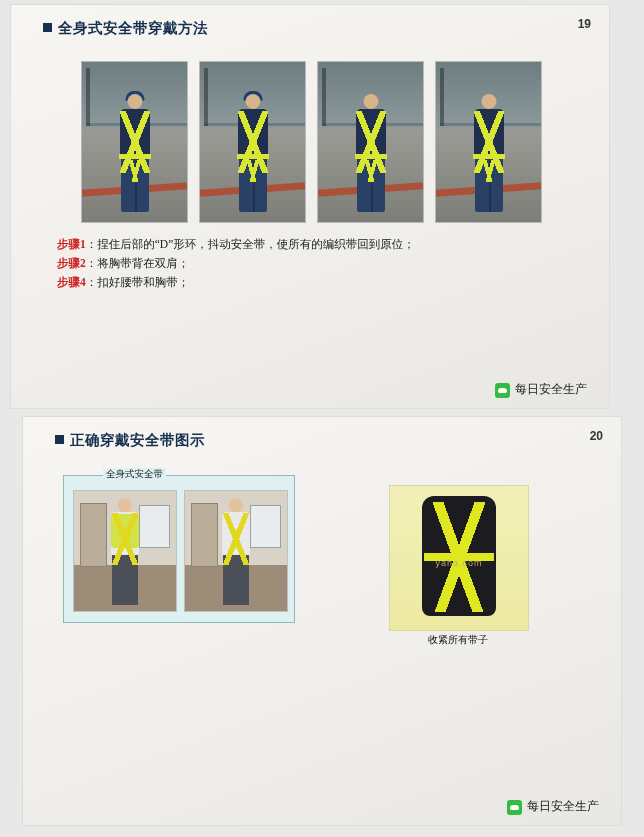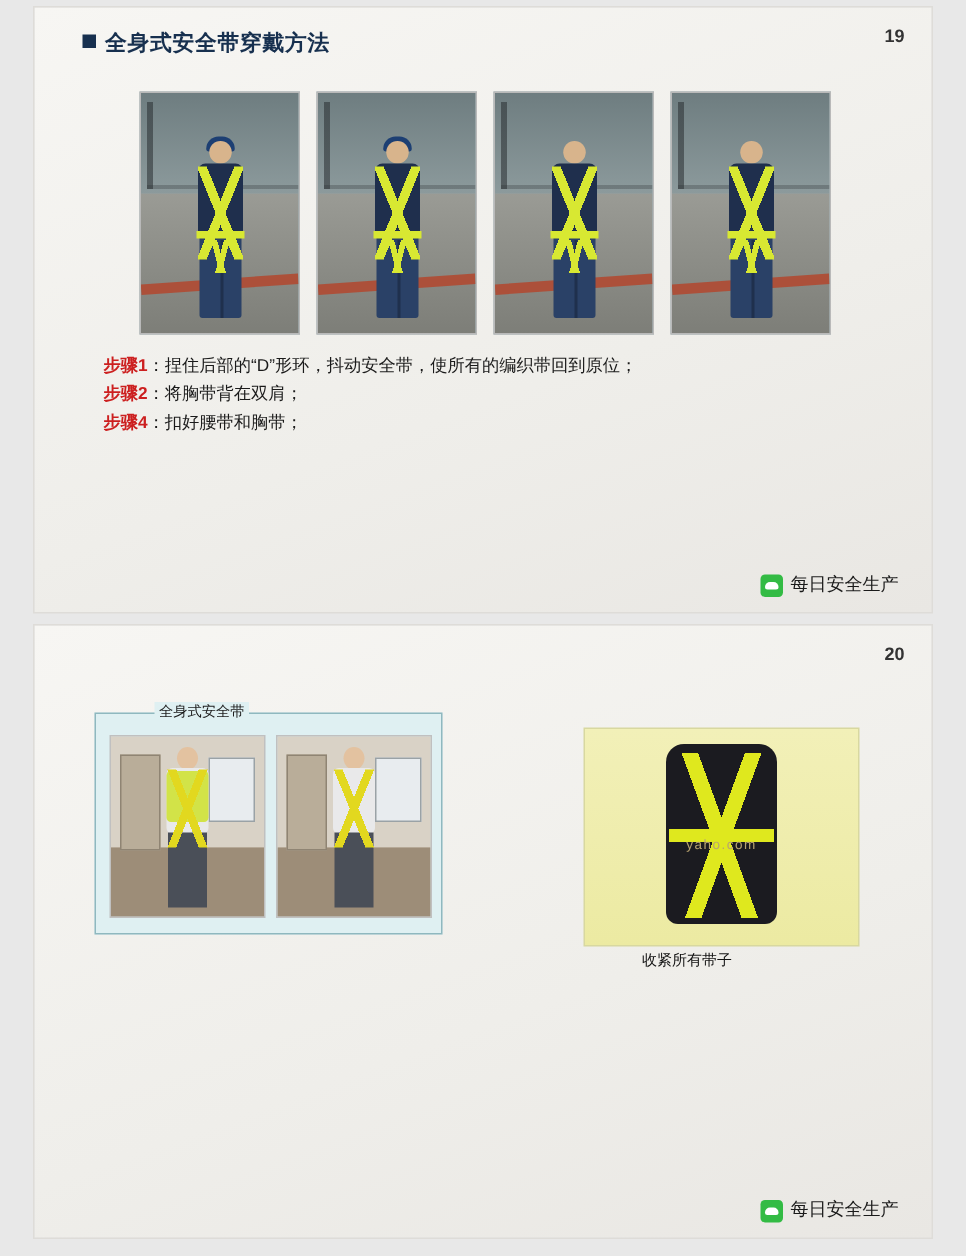--- a/index.html
+++ b/index.html
@@ -14,21 +14,21 @@
     position: relative;
     overflow: hidden;
   }
   .page {
     position: absolute;
     background: #f4f2ef;
     box-sizing: border-box;
   }
   
   #slide1 {
-    left: 22px;
+    left: 10px;
     top: 4px;
     width: 600px;
     height: 405px;
     background: linear-gradient(160deg,#f7f6f3 0%, #efeeea 60%, #e9e7e3 100%);
     border: 1px solid #dedcd8;
   }
   #slide2 {
     left: 22px;
     top: 416px;
     width: 600px;
@@ -142,20 +142,21 @@
   }
   
   .steps {
     position: absolute;
     left: 46px;
     top: 230px;
     width: 520px;
     color: #1a1a1a;
     font-size: 11.5px;
     line-height: 19px;
+    font-family: Liberation Serif, serif;
   }
   .step-line { white-space: nowrap; }
   .step-label { color: #cc1f1f; font-weight: bold; }
   .step-5 { white-space: normal; line-height: 19px; }
   .wm {
     position:absolute;
     right: 22px;
     bottom: 10px;
     display:flex;
     align-items:flex-end;
@@ -324,20 +325,23 @@
   </div>
 
   <div class="wm">
     <span class="wm-logo"></span>
     <span>每日安全生产</span>
   </div>
 </div>
 
 <div class="page" id="slide2">
 
+  <div class="slide-title">
+    <span class="sq"></span><span>正确穿戴安全带图示</span>
+  </div>
   <div class="page-num">20</div>
 
   <div class="group-box" style="left:40px; top:58px; width:232px; height:148px;">
     <span class="group-label">全身式安全带</span>
     <div class="indoor" style="left:9px; top:14px; width:102px; height:120px;">
       <div class="ind-wall"></div>
       <div class="ind-floor"></div>
       <div class="ind-door"></div>
       <div class="ind-win"></div>
       <div class="person">
@@ -355,21 +359,21 @@
       <div class="ind-win"></div>
       <div class="person">
         <div class="p-head"></div>
         <div class="p-torso"></div>
         <div class="p-legs"></div>
         <div class="p-harn"></div>
       </div>
     </div>
   </div>
 
-  <div class="halfbody" style="left:366px; top:68px; width:138px; height:144px;padding-left:44px;">
+  <div class="halfbody" style="left:366px; top:68px; width:138px; height:144px;">
     <div class="hb-body"></div>
     <div class="hb-h"></div>
     <div class="hb-wm">yaho.com</div>
   </div>
   <div class="cap" style="left:366px; top:216px; width:138px;">收紧所有带子</div>
 
   <div class="wm">
     <span class="wm-logo"></span>
     <span>每日安全生产</span>
   </div>

